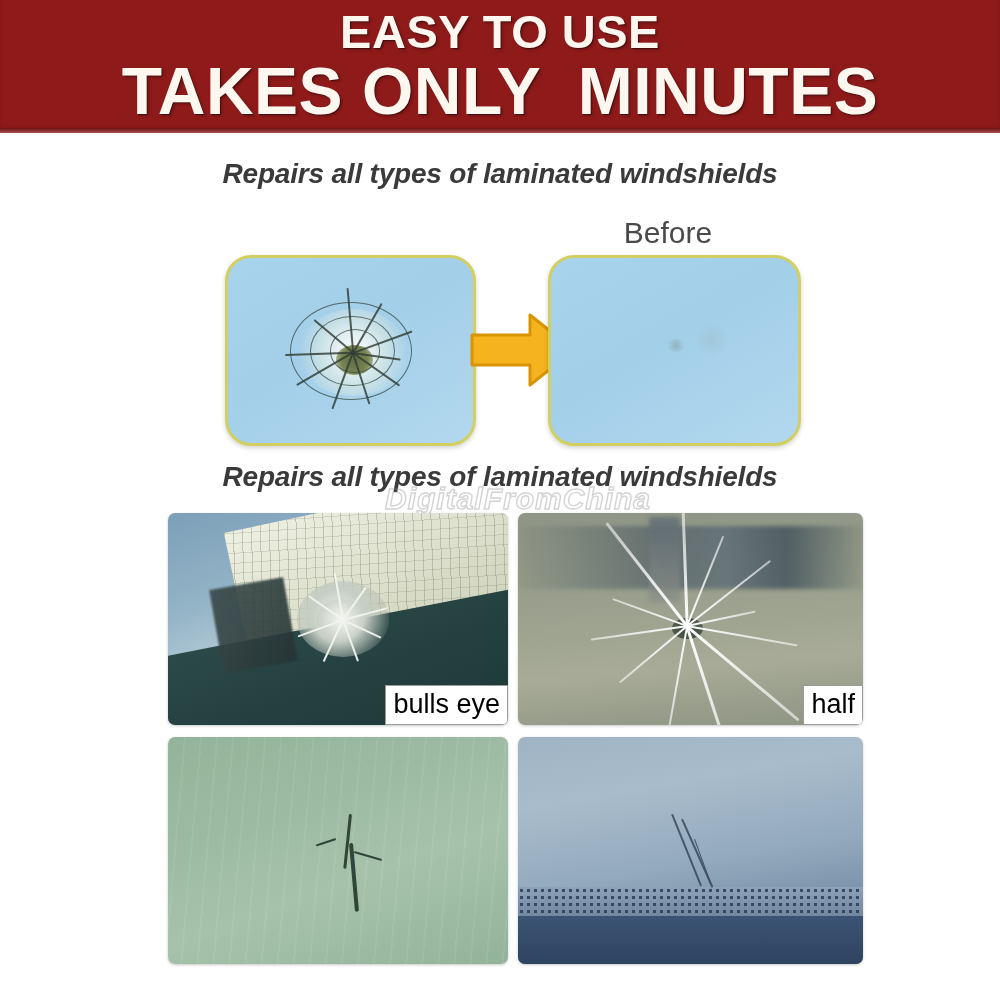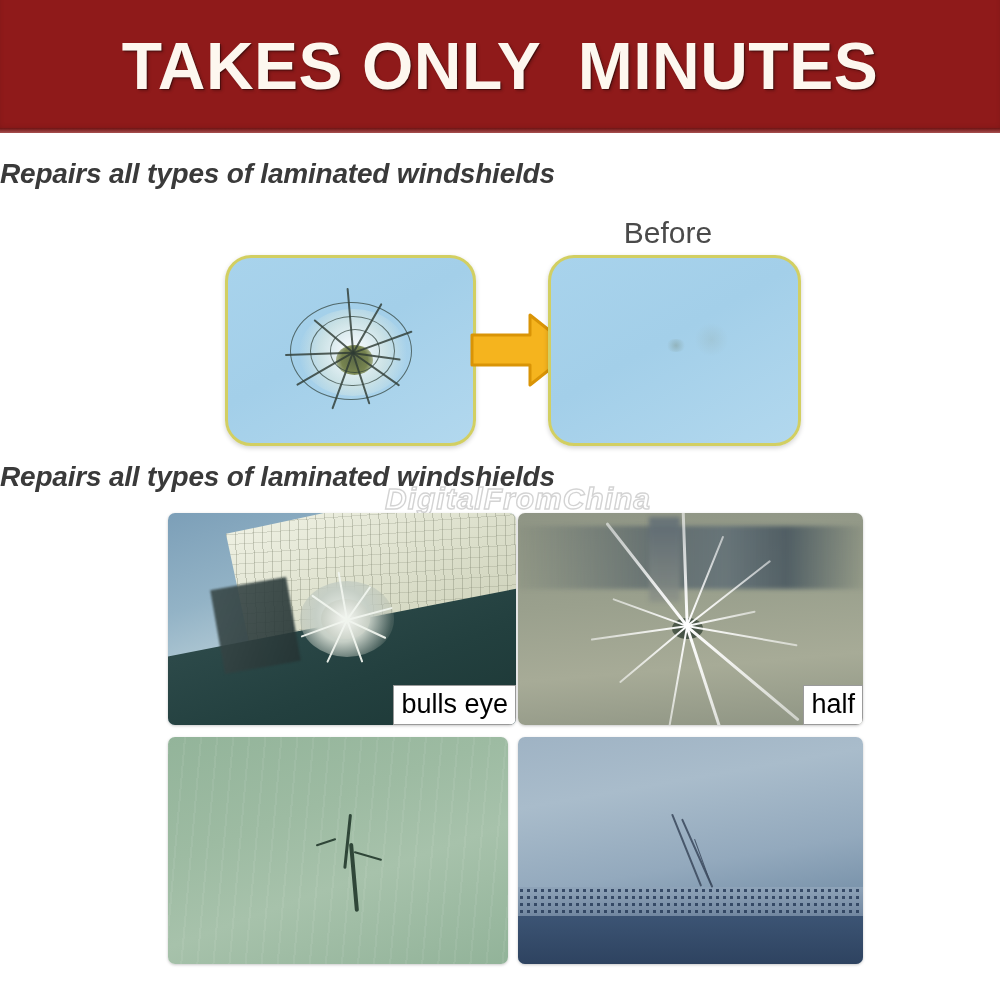--- a/index.html
+++ b/index.html
@@ -13,21 +13,21 @@
           display:flex;flex-direction:column;align-items:center;justify-content:center;}
   .banner::after{content:"";position:absolute;left:0;bottom:0;width:100%;height:5px;
                  background:linear-gradient(#6d1212,#a85050);}
   .banner-line{color:#fdf7ef;font-weight:bold;letter-spacing:.5px;line-height:1.02;
                text-shadow:1px 1px 0 rgba(0,0,0,.35),2px 2px 3px rgba(0,0,0,.25);
                white-space:pre;}
   .banner-line.l1{font-size:47px;margin-bottom:2px;}
   .banner-line.l2{font-size:66px;}
 
   
-  .caption{position:absolute;width:1000px;
+  .caption{position:absolute;width:1000px;text-align:center;
            font-style:italic;font-weight:bold;color:#3a3a3a;font-size:28px;
            letter-spacing:-.2px;}
   #cap1{top:158px;}
   #cap2{top:461px;}
 
   .ba-label{position:absolute;font-size:30px;color:#4a4a4a;text-align:center;width:240px;}
   #lbl-before{left:230px;top:216px;}
   #lbl-after{left:548px;top:216px;}
 
   
@@ -60,21 +60,21 @@
 
   
   #watermark{position:absolute;left:218px;top:482px;width:600px;text-align:center;
              font-size:30px;font-style:italic;font-weight:bold;letter-spacing:1px;
              color:transparent;-webkit-text-stroke:1.4px rgba(150,150,150,.42);
              white-space:nowrap;pointer-events:none;}
 
   
   .photo{position:absolute;border-radius:7px;overflow:hidden;
          box-shadow:0 1px 3px rgba(0,0,0,.22);}
-  #ph-bullseye{left:168px;top:513px;width:340px;height:212px;padding-left:8px;}
+  #ph-bullseye{left:168px;top:513px;width:340px;height:212px;}
   #ph-star{left:518px;top:513px;width:345px;height:212px;}
   #ph-halfmoon{left:168px;top:737px;width:340px;height:227px;}
   #ph-crack{left:518px;top:737px;width:345px;height:227px;}
 
   .photo .scene{position:absolute;inset:0;}
   .plabel{position:absolute;bottom:0;right:0;background:#ffffff;color:#000;
           font-size:27px;line-height:1.15;padding:3px 7px 4px 7px;
           border:1px solid #9a9a9a;font-weight:400;white-space:nowrap;}
 
   
@@ -130,20 +130,21 @@
            background:linear-gradient(#3c5474,#2e4360);}
   .rc-crack{position:absolute;left:40%;top:34%;width:24%;height:36%;}
   .rc-crack i{position:absolute;background:#39485c;transform-origin:50% 0;border-radius:2px;opacity:.85;}
 </style>
 </head>
 <body>
 
 <div id="page">
 
   <div class="banner" style="background: rgb(143, 26, 26);">
+    <div class="banner-line l1" style="color: rgb(253, 247, 239);">EASY TO USE</div>
     <div class="banner-line l2" style="color: rgb(253, 247, 239);">TAKES ONLY  MINUTES</div>
   </div>
 
   <div class="caption" id="cap1">Repairs all types of laminated windshields</div>
 
   <div class="ba-label" id="lbl-after">Before</div>
 
   <div class="glass" id="panel-before">
     <div class="chip">
       <div class="halo"></div>

